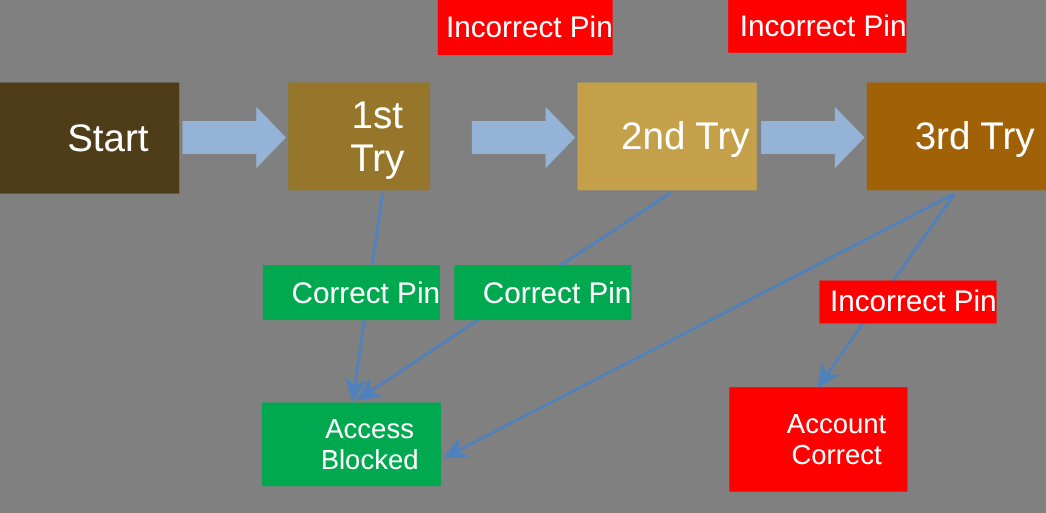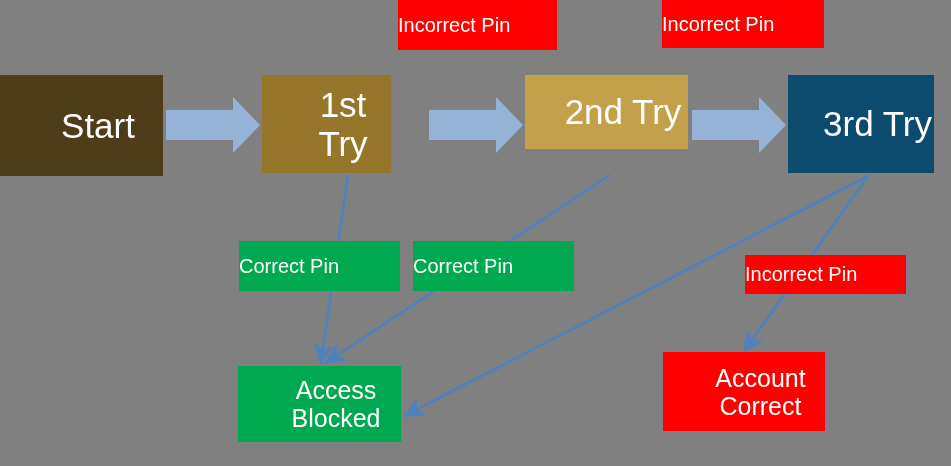--- a/index.html
+++ b/index.html
@@ -41,23 +41,23 @@
   .node-stage {
     font-size: 35px;
   }
   .node-terminal {
     font-size: 25px;
   }
   .label {
     position: absolute;
     display: flex;
     align-items: center;
-    justify-content: flex-start;
+    justify-content: flex-end;
     color: #ffffff;
-    font-size: 20px;
+    font-size: 27px;
     box-sizing: border-box;
     z-index: 4;
     white-space: nowrap;
   }
   .label-top {
     z-index: 4;
   }
   .node-terminal span {
     display: block;
   }
@@ -90,34 +90,34 @@
   </svg>
 
   <div class="node node-stage" style="left:0px; top:75px; width:163px; height:101px; background:#4f3c18;">
     <span>Start</span>
   </div>
 
   <div class="node node-stage" style="left:262px; top:75px; width:129px; height:98px; background:#96762a;">
     <span>1st Try</span>
   </div>
 
-  <div class="node node-stage" style="left:525px; top:75px; width:163px; height:74px; background:#c4a04a;">
+  <div class="node node-stage" style="left:525px; top:75px; width:163px; height:98px; background:#c4a04a;">
     <span>2nd Try</span>
   </div>
 
-  <div class="node node-stage" style="left:788px; top:75px; width:146px; height:98px; background:#0c4a6e;">
+  <div class="node node-stage" style="left:788px; top:75px; width:163px; height:98px; background:#a16207;">
     <span>3rd Try</span>
   </div>
 
   <div class="node node-terminal" style="left:238px; top:366px; width:163px; height:76px; background:#00a94f; flex-direction:column;">
     <span>Access</span>
     <span>Blocked</span>
   </div>
 
-  <div class="node node-terminal" style="left:663px; top:352px; width:162px; height:79px; background:#ff0000; flex-direction:column;">
+  <div class="node node-terminal" style="left:663px; top:352px; width:162px; height:95px; background:#ff0000; flex-direction:column;">
     <span>Account</span>
     <span>Correct</span>
   </div>
 
   <div class="label label-top" style="left:398px; top:0px; width:159px; height:50px; background:#ff0000;">
     <span>Incorrect Pin</span>
   </div>
 
   <div class="label label-top" style="left:662px; top:0px; width:162px; height:48px; background:#ff0000;">
     <span>Incorrect Pin</span>

